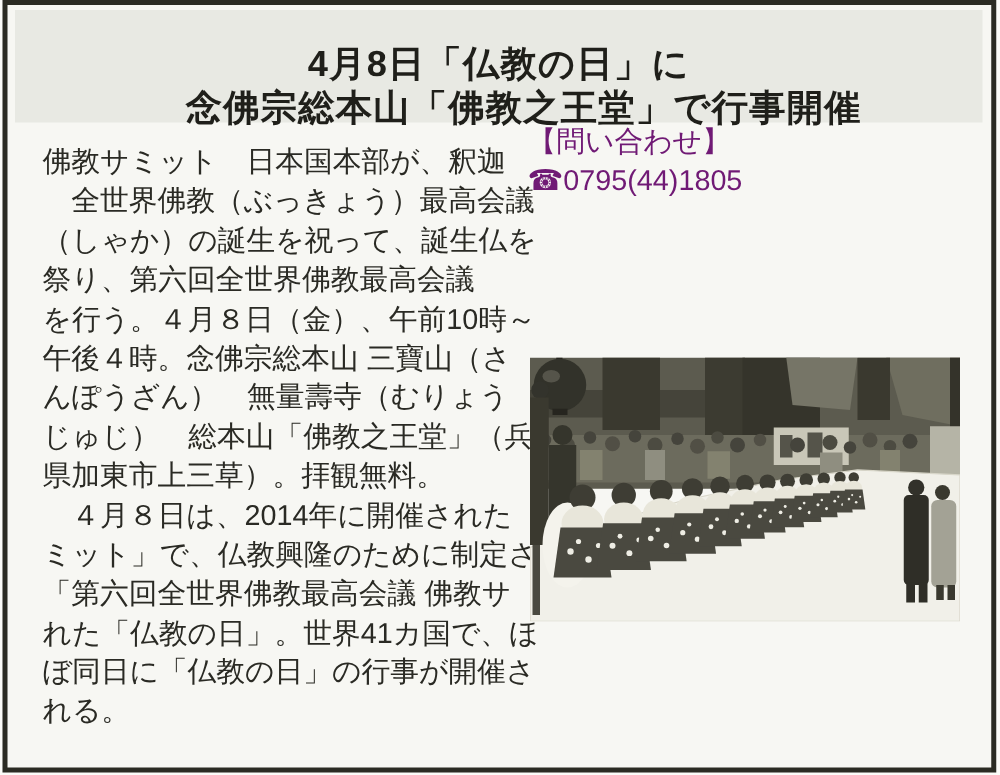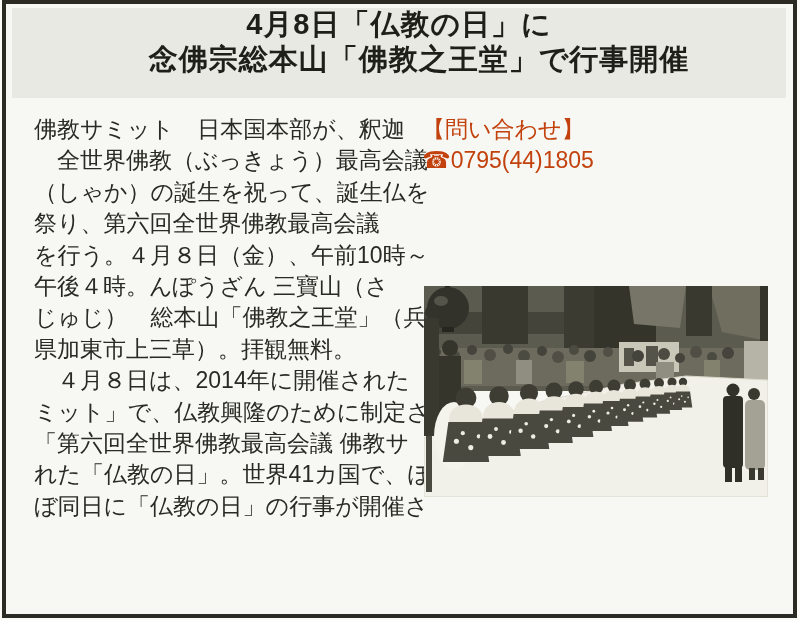--- a/index.html
+++ b/index.html
@@ -9,30 +9,30 @@
     font-family:"Liberation Sans","DejaVu Sans",sans-serif;
   }
   .frame{
     position:absolute;left:2px;top:0;right:3px;bottom:2px;
     border:4px solid #2b2b23;background:#f7f7f3;
   }
   .header{
     position:absolute;left:6px;top:4px;right:7px;height:90px;
     background:#e8e9e3;color:#1f1f1a;text-align:center;
   }
-  .headline1{padding-top:0;font-size:29px;font-weight:700;letter-spacing:1px;line-height:32px;}
+  .headline1{padding-top:28px;font-size:29px;font-weight:700;letter-spacing:1px;line-height:32px;}
   .headline2{font-size:29px;font-weight:700;letter-spacing:1px;line-height:32px;margin-top:3px;margin-left:40px;}
   .body-col{
     position:absolute;left:28px;top:110px;width:372px;
     color:#2a2a24;font-size:23px;line-height:31.4px;font-weight:500;
   }
   .body-line{white-space:nowrap;height:31.4px;}
   .contact{
-    position:absolute;left:416px;top:110px;width:350px;
-    color:#c2410c;font-size:23px;line-height:31.4px;font-weight:500;
+    position:absolute;left:416px;top:94px;width:350px;
+    color:#701a75;font-size:23px;line-height:31.4px;font-weight:500;
   }
   .contact div{white-space:nowrap;}
   .photo{
     position:absolute;left:418px;top:282px;width:344px;height:211px;
   }
   .photo svg{display:block;width:344px;height:211px;}
 </style>
 </head>
 <body>
 
@@ -43,28 +43,30 @@
       <div class="headline1">4月8日「仏教の日」に</div>
       <div class="headline2">念佛宗総本山「佛教之王堂」で行事開催</div>
     </div>
 
     <div class="body-col">
       <div class="body-line">佛教サミット　日本国本部が、釈迦</div>
       <div class="body-line">　全世界佛教（ぶっきょう）最高会議</div>
       <div class="body-line">（しゃか）の誕生を祝って、誕生仏を</div>
       <div class="body-line">祭り、第六回全世界佛教最高会議</div>
       <div class="body-line">を行う。４月８日（金）、午前10時～</div>
-      <div class="body-line">午後４時。んぽうざん 三寶山（さ</div>
+      <div class="body-line">午後４時。念佛宗総本山 三寶山（さ</div>
+      <div class="body-line">んぽうざん）　無量壽寺（むりょう</div>
       <div class="body-line">じゅじ）　総本山「佛教之王堂」（兵庫</div>
       <div class="body-line">県加東市上三草）。拝観無料。</div>
       <div class="body-line">　４月８日は、2014年に開催された</div>
       <div class="body-line">ミット」で、仏教興隆のために制定さ</div>
       <div class="body-line">「第六回全世界佛教最高会議 佛教サ</div>
       <div class="body-line">れた「仏教の日」。世界41カ国で、ほ</div>
       <div class="body-line">ぼ同日に「仏教の日」の行事が開催さ</div>
+      <div class="body-line">れる。</div>
     </div>
 
     <div class="contact">
       <div>【問い合わせ】</div>
       <div><span>☎</span><span>0795(44)1805</span></div>
     </div>
 
     <div class="photo">
       <svg viewBox="0 0 344 211">
         <defs>

